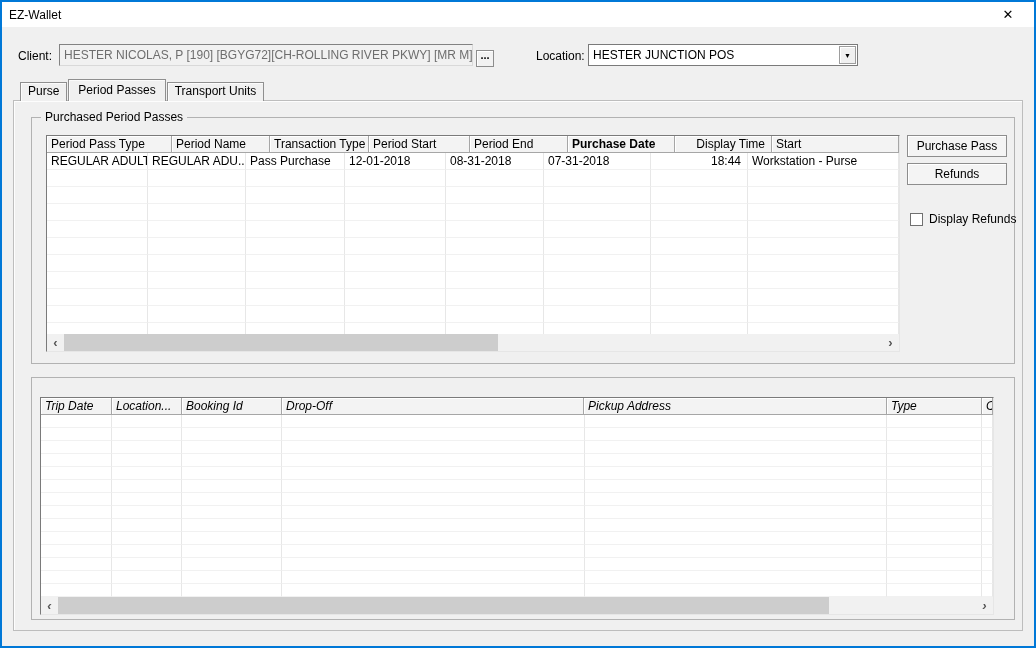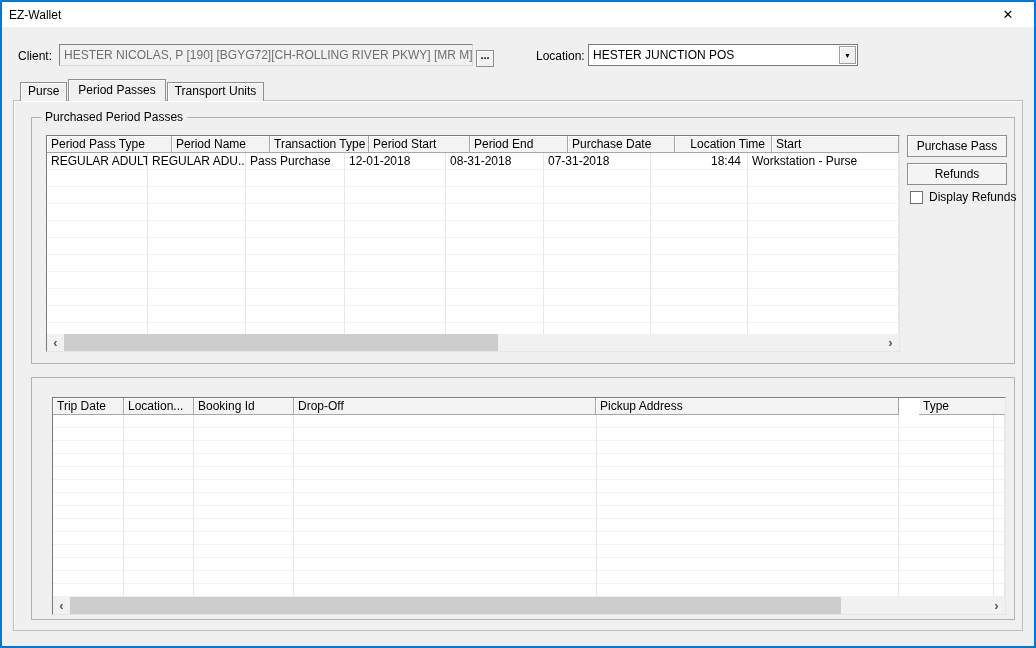--- a/index.html
+++ b/index.html
@@ -54,21 +54,21 @@
   .groupbox .legend { position:absolute; top:-8px; left:9px; background:#f0f0f0;
     padding:0 4px; font-size:12px; }
   .gb1 { left:17px; top:16px; width:984px; height:247px; }
   .gb2 { left:17px; top:276px; width:984px; height:243px; }
 
   
   .tbl { position:absolute; background:#fff;
     border:1px solid #7a7a7a; border-right-color:#e6e6e6; border-bottom-color:#e6e6e6;
     display:flex; flex-direction:column; overflow:hidden; }
   .t1 { left:14px; top:17px; width:854px; height:217px; }
-  .t2 { left:20px; top:19px; width:954px; height:218px; }
+  .t2 { left:8px; top:19px; width:954px; height:218px;font-style:italic; }
   .trh { display:flex; height:17px; flex:none; overflow:hidden; }
   .th { flex:none; background:#f3f3f3; font-size:12px; line-height:16px;
     padding-left:4px; white-space:nowrap; overflow:hidden;
     border-right:1px solid #a6a6a6; box-shadow:inset 0 -1px 0 #a6a6a6, inset 1px 1px 0 #ffffff; }
   .th.fl, .td.fl { flex:1 1 auto; min-width:0; }
   .tgrid { flex:1; overflow:hidden; }
   .tr { display:flex; overflow:hidden; }
   .td { flex:none; font-size:12px; padding-left:4px; white-space:nowrap; overflow:hidden;
     border-right:1px solid #e7e7e7; border-bottom:1px solid #f1f1f1;
     display:flex; align-items:center; }
@@ -80,21 +80,21 @@
     justify-content:center; color:#555; font-size:13px; font-weight:bold; }
   .sb-track { flex:1; position:relative; }
   .sb-thumb { position:absolute; left:0; top:0; bottom:0; background:#cdcdcd; }
 
   
   .btn { position:absolute; width:100px; height:22px; background:#f4f4f4;
     border:1px solid #8d8d8d; box-shadow:inset 1px 1px 0 #fff;
     font-size:12px; text-align:center; line-height:20px; }
   .btn-purchase { left:875px; top:17px; }
   .btn-refund { left:875px; top:45px; }
-  .chkrow { position:absolute; left:878px; top:72px; display:flex; align-items:center;text-align:right; }
+  .chkrow { position:absolute; left:878px; top:94px; display:flex; align-items:center;text-align:right; }
   .chkbox { width:13px; height:13px; background:#fff; border:1px solid #707070; flex:none; }
   .chklabel { margin-left:6px; font-size:12px; white-space:nowrap; }
 </style>
 </head>
 <body>
 
 <div class="window">
 
   <div class="titlebar">
     <span class="title-text">EZ-Wallet</span>
@@ -124,22 +124,22 @@
     <div class="groupbox gb1">
       <span class="legend">Purchased Period Passes</span>
 
       <div class="tbl t1" id="t1">
         <div class="trh">
             <div class="th" style="width: 125px;">Period Pass Type</div>
             <div class="th" style="width: 98px;">Period Name</div>
             <div class="th" style="width: 99px;">Transaction Type</div>
             <div class="th" style="width: 101px;">Period Start</div>
             <div class="th" style="width: 98px;">Period End</div>
-            <div class="th" style="width: 107px;">Purchase Date</div>
-            <div class="th ra" style="width: 97px;">Location Time</div>
+            <div class="th" style="width: 107px; font-weight: bold;">Purchase Date</div>
+            <div class="th ra" style="width: 97px;">Display Time</div>
             <div class="th fl">Start</div>
           </div>
           <div class="tgrid">
             <div class="tr" style="height: 17px;">
               <div class="td" style="width: 101px;">REGULAR ADULT</div>
               <div class="td" style="width: 98px;">REGULAR ADU...</div>
               <div class="td" style="width: 99px;">Pass Purchase</div>
               <div class="td" style="width: 101px;">12-01-2018</div>
               <div class="td" style="width: 98px;">08-31-2018</div>
               <div class="td" style="width: 107px;">07-31-2018</div>
@@ -269,21 +269,21 @@
     </div>
 
     <div class="groupbox gb2">
       <div class="tbl t2" id="t2">
         <div class="trh">
             <div class="th" style="width: 71px;">Trip Date</div>
             <div class="th" style="width: 70px;">Location...</div>
             <div class="th" style="width: 100px;">Booking Id</div>
             <div class="th" style="width: 302px;">Drop-Off</div>
             <div class="th" style="width: 303px;">Pickup Address</div>
-            <div class="th" style="width: 95px; margin-left: 20px;">Type</div>
+            <div class="th" style="width: 95px;">Type</div>
             <div class="th fl">C</div>
           </div>
           <div class="tgrid">
             <div class="tr" style="height: 13px;">
               <div class="td" style="width: 71px;"></div>
               <div class="td" style="width: 70px;"></div>
               <div class="td" style="width: 100px;"></div>
               <div class="td" style="width: 303px;"></div>
               <div class="td" style="width: 302px;"></div>
               <div class="td" style="width: 95px;"></div>

